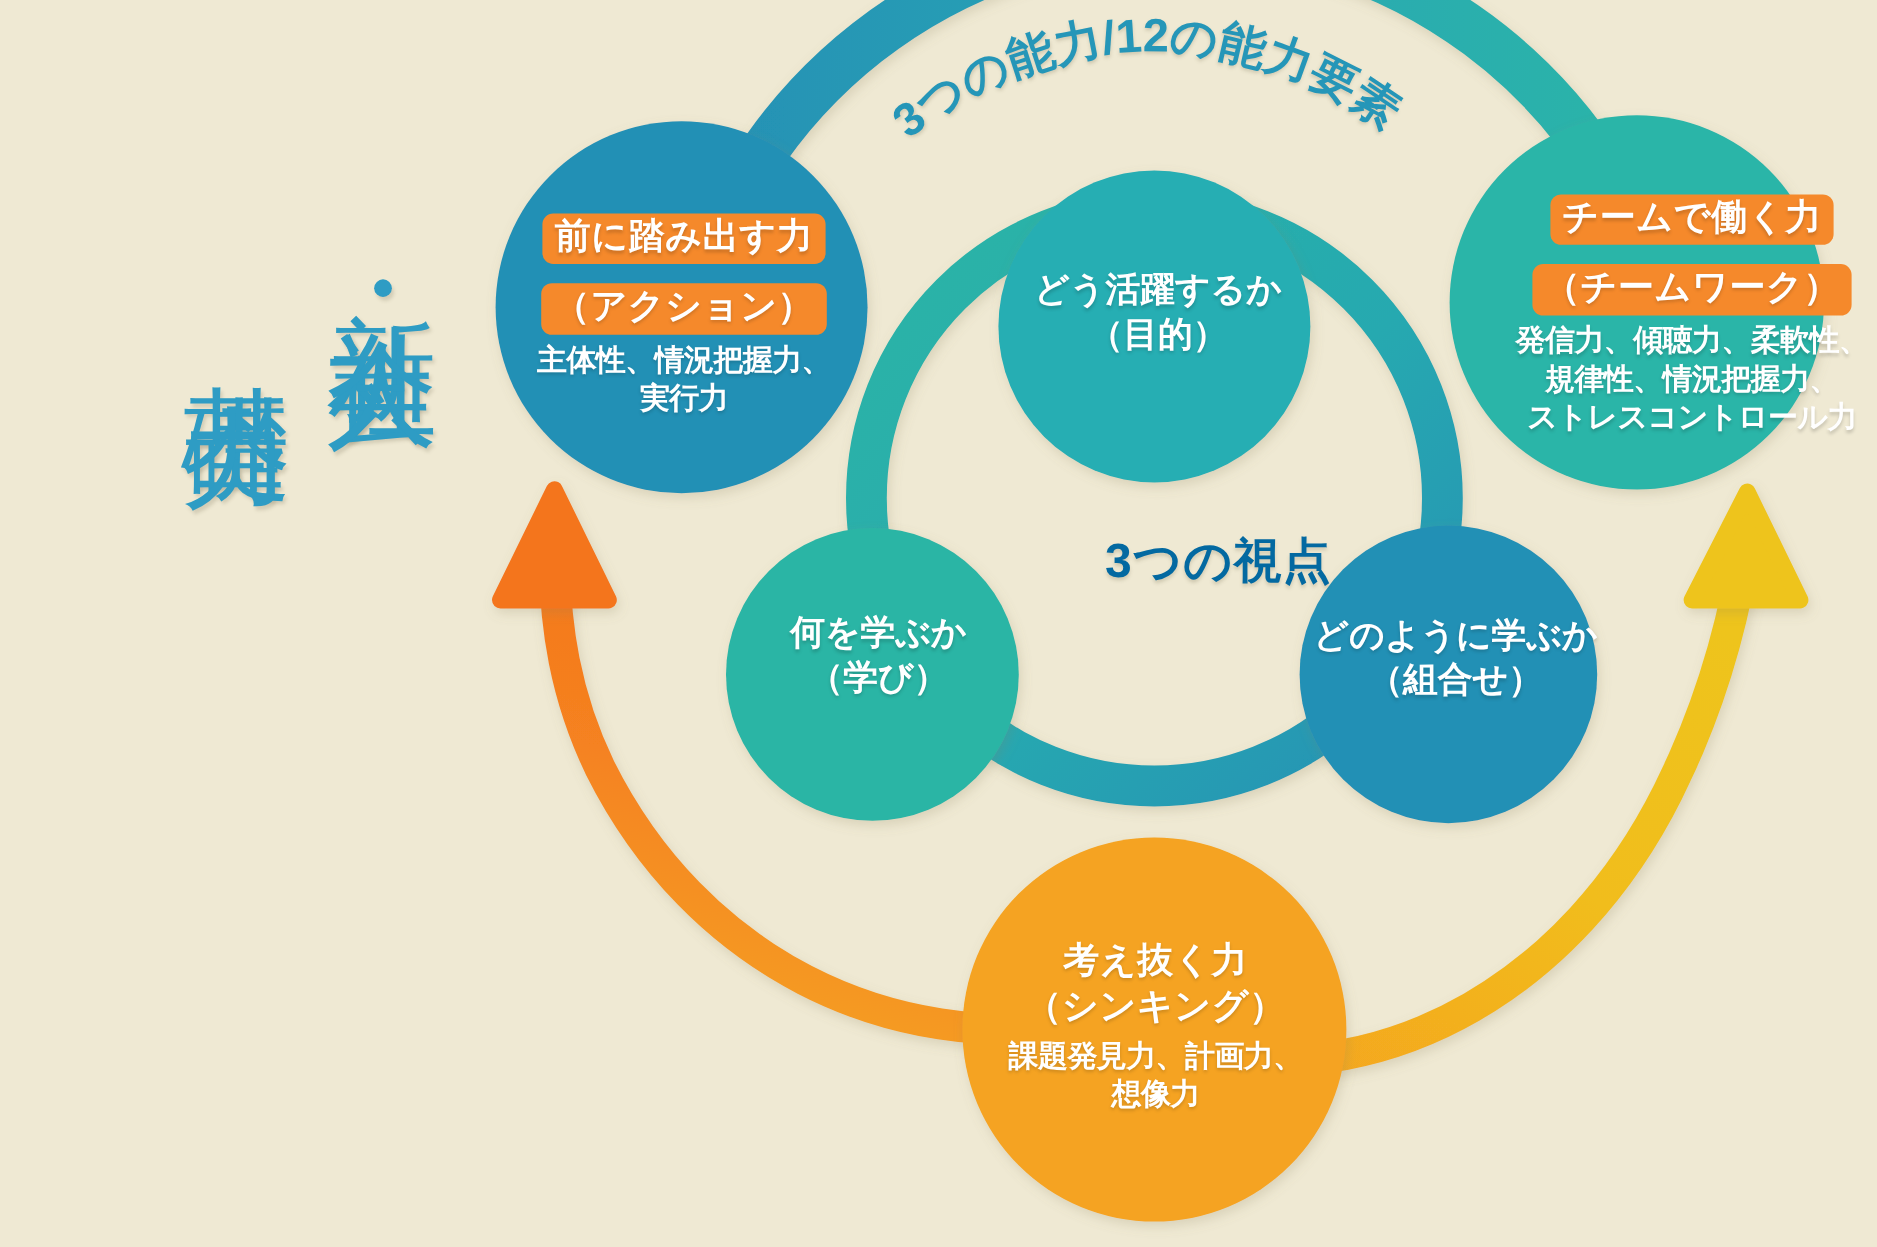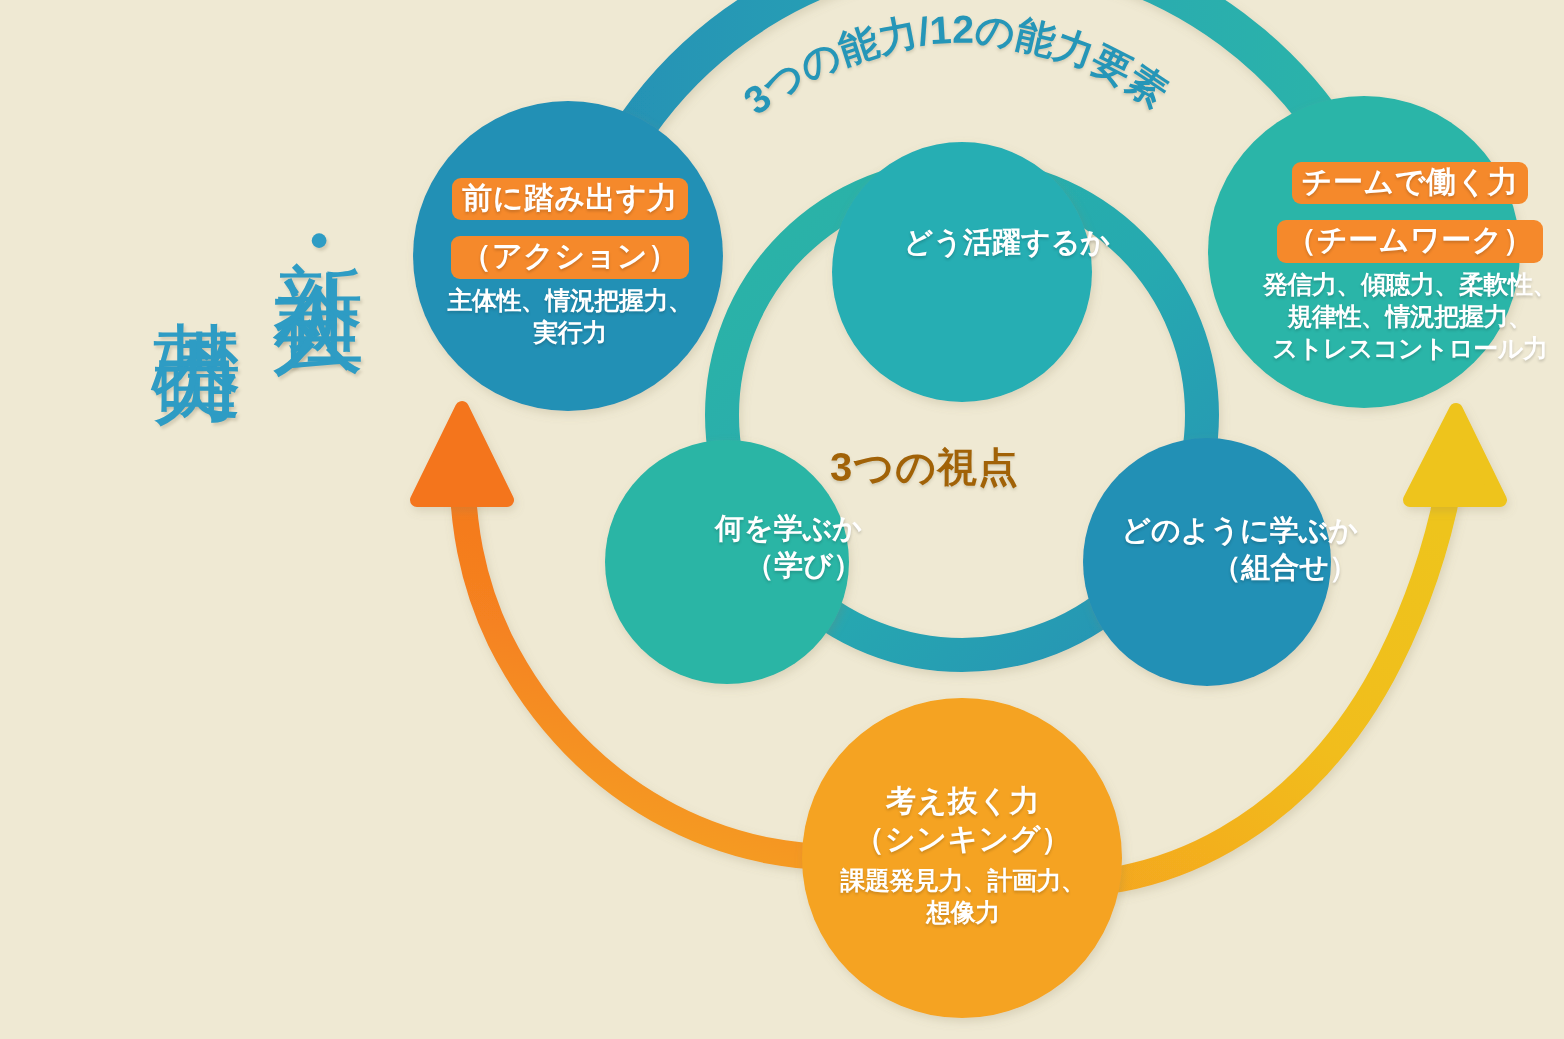--- a/index.html
+++ b/index.html
@@ -83,43 +83,42 @@
   .sub-list {
     font-size: 25px;
     font-weight: 700;
     margin-top: 5px;
     letter-spacing: -0.5px;
   }
   .inner-label {
     font-size: 29px;
     font-weight: 700;
     letter-spacing: 0px;
-    text-align: right;
   }
 
   
   #txt-action   { left: 405px; top: 178px;  width: 330px; }
   
   #txt-team     { left: 1240px; top: 162px; width: 340px; }
   
   #txt-thinking { left: 818px; top: 782px;  width: 290px; }
 
   
   #txt-purpose  { left: 820px; top: 224px;  width: 290px; }
   #txt-learn    { left: 602px; top: 510px;  width: 260px; }
   #txt-combine  { left: 1068px;top: 512px;  width: 290px; }
 
   
   #txt-center {
     position: absolute;
     left: 830px;
     top: 440px;
     width: 280px;
-    text-align: left;
-    color: #a16207;
+    text-align: right;
+    color: #0369a1;
     font-size: 40px;
     font-weight: 700;
     letter-spacing: 1px;
     text-shadow: 0 2px 3px rgba(120,110,80,0.25);
     pointer-events: none;
   }
 </style>
 </head>
 <body>
 
@@ -210,20 +209,21 @@
 
   <div class="ctext" id="txt-thinking">
     <div class="big-title">考え抜く力</div>
     <div class="big-title">（シンキング）</div>
     <div class="sub-list">課題発見力、計画力、</div>
     <div class="sub-list" style="margin-top:0">想像力</div>
   </div>
 
   <div class="ctext" id="txt-purpose">
     <div class="inner-label">どう活躍するか</div>
+    <div class="inner-label">（目的）</div>
   </div>
 
   <div class="ctext" id="txt-learn">
     <div class="inner-label">何を学ぶか</div>
     <div class="inner-label">（学び）</div>
   </div>
 
   <div class="ctext" id="txt-combine">
     <div class="inner-label">どのように学ぶか</div>
     <div class="inner-label">（組合せ）</div>

